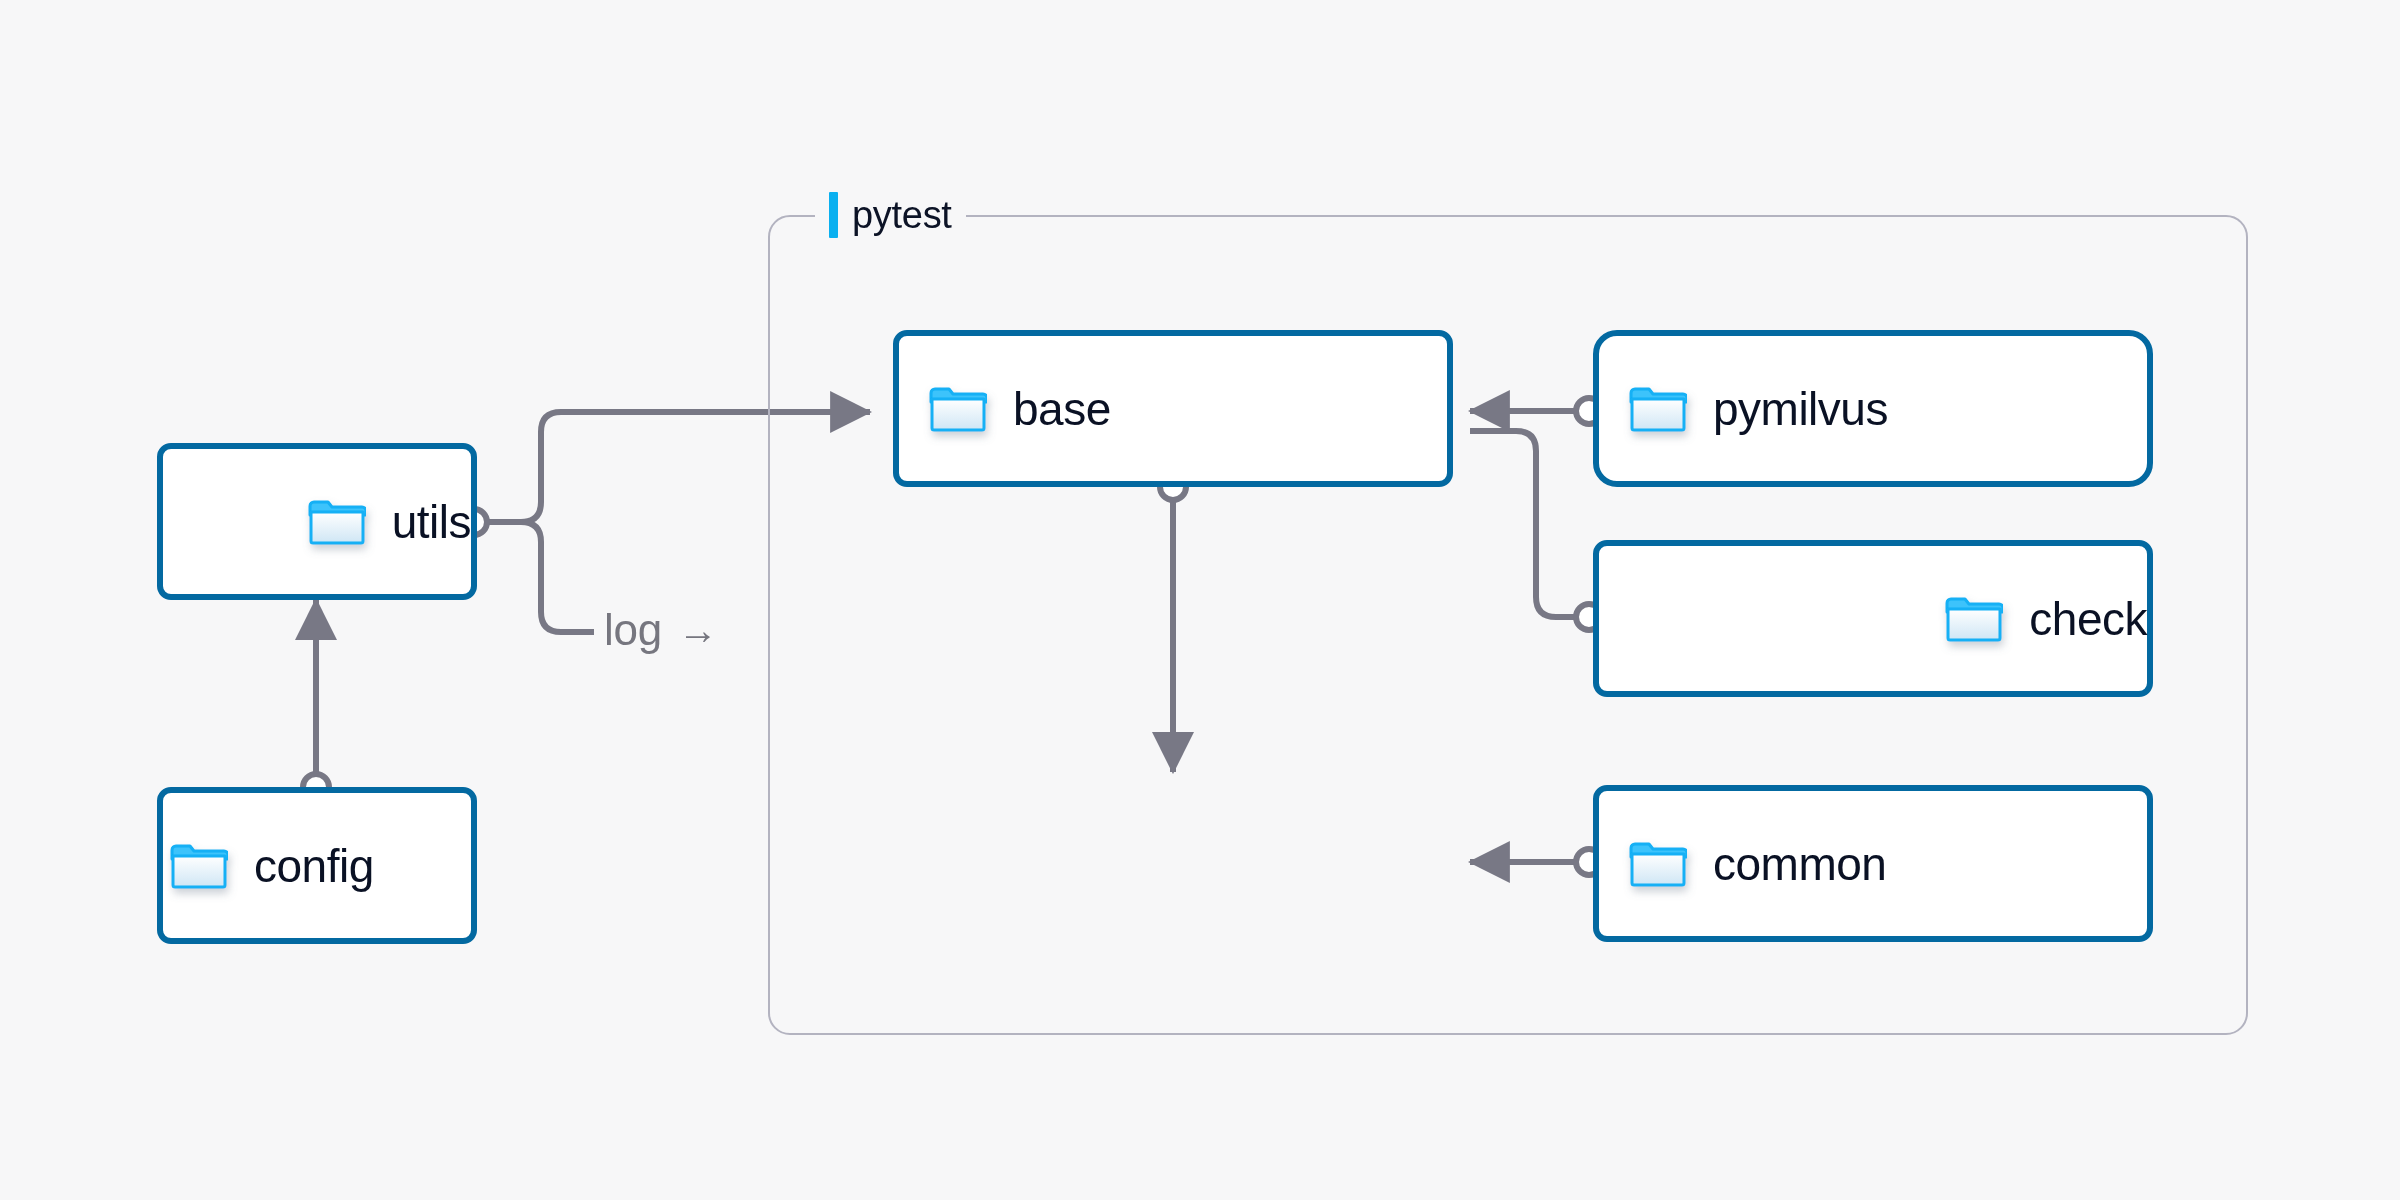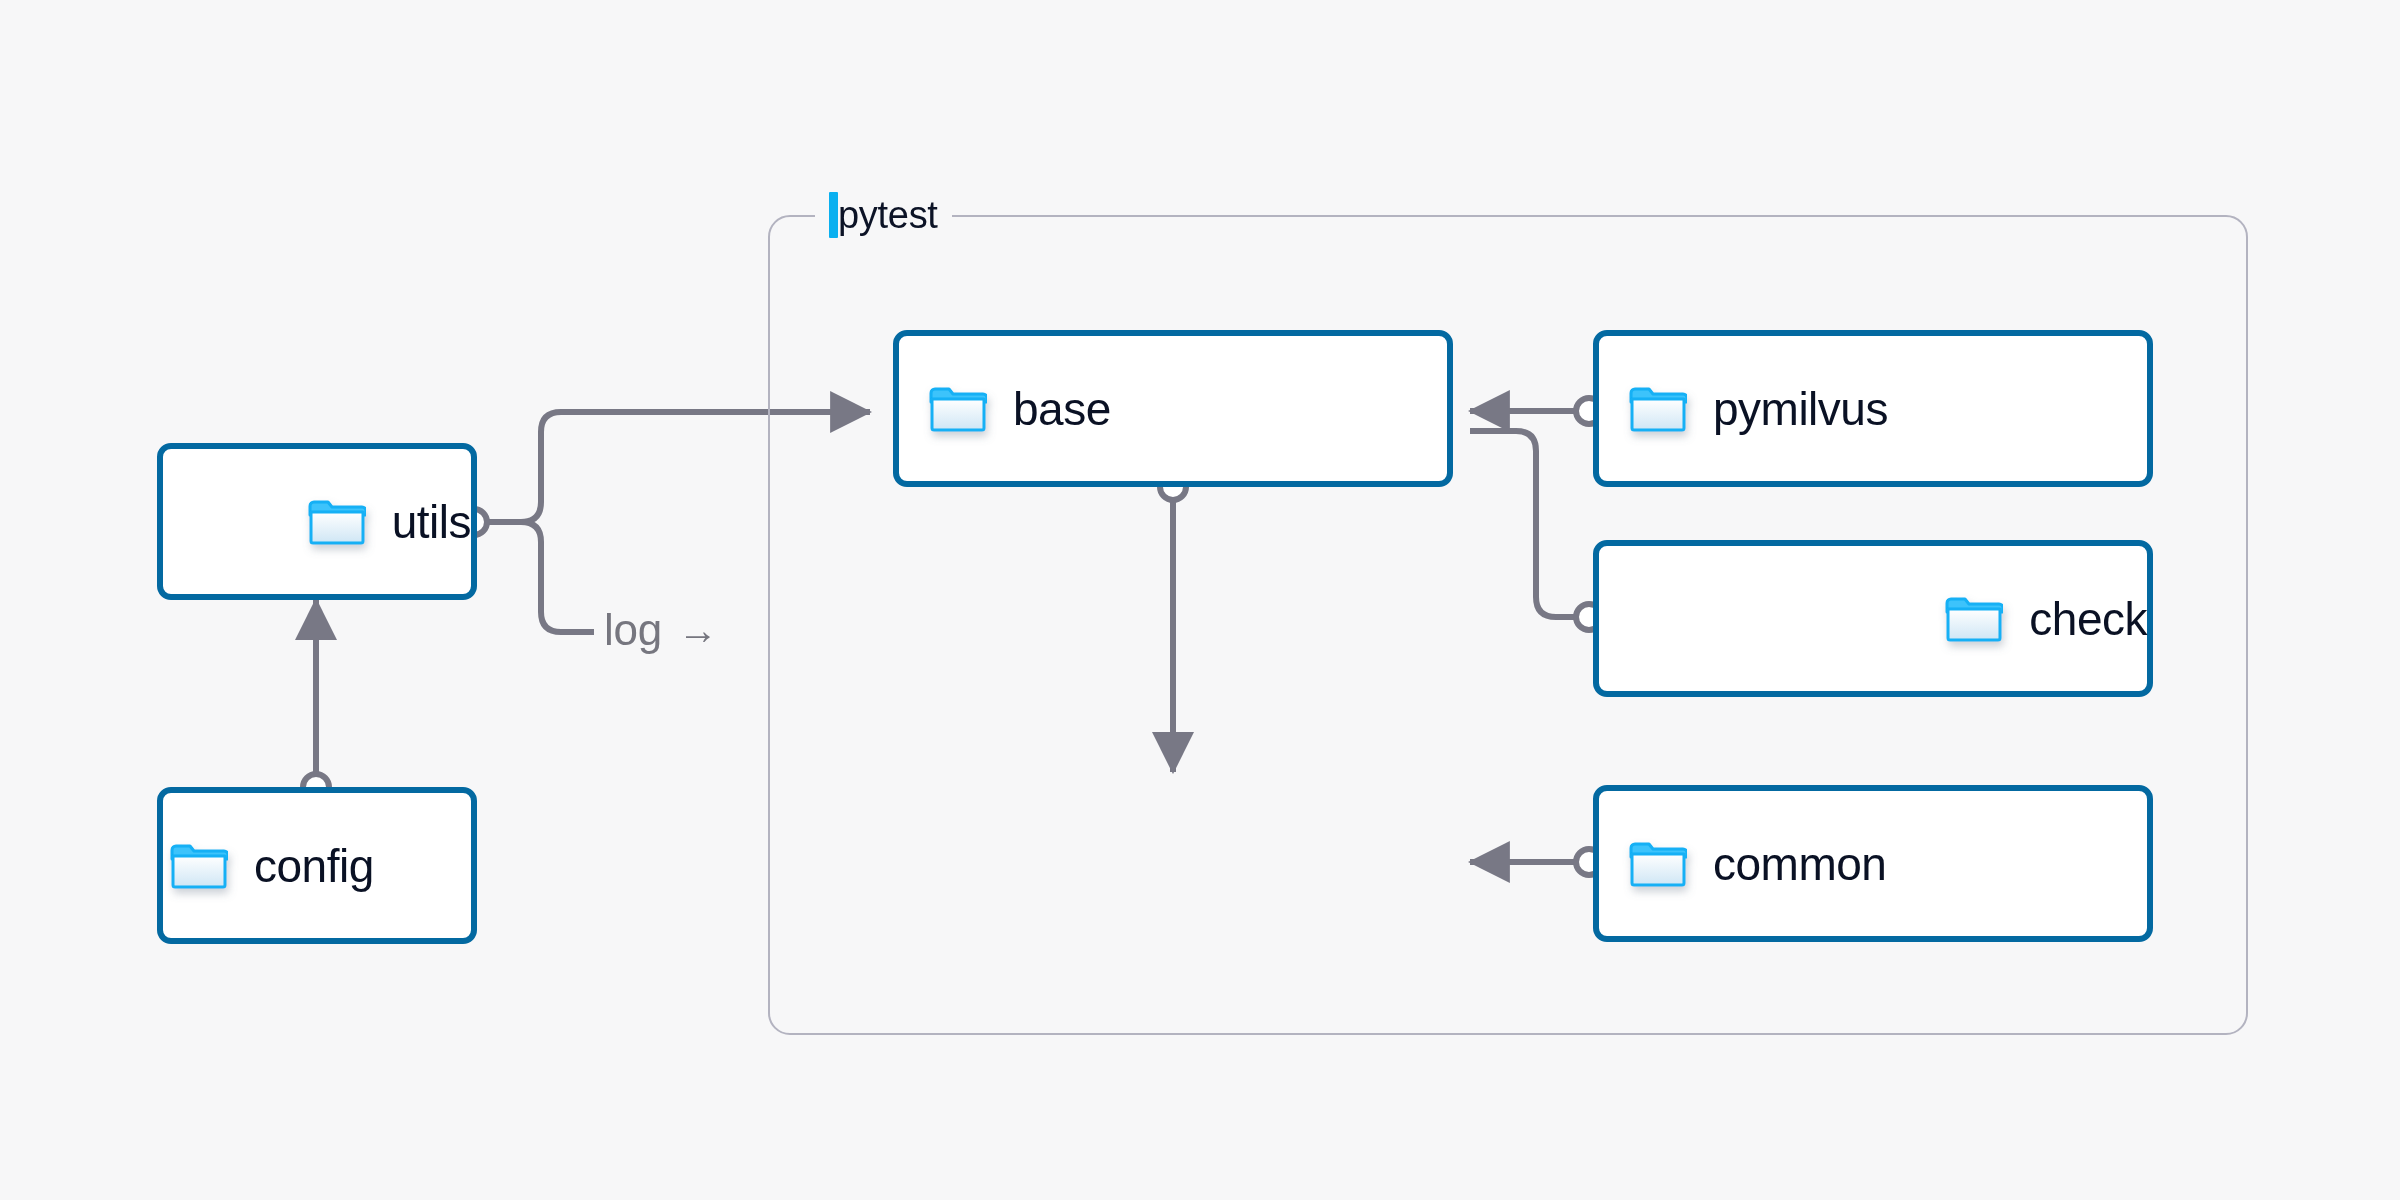--- a/index.html
+++ b/index.html
@@ -32,20 +32,21 @@
     position: absolute;
     box-sizing: border-box;
     border: 2px solid #b3b3c0;
     border-radius: 22px;
     background: transparent;
   }
   .group-label-wrap {
     position: absolute;
     display: flex;
     align-items: center;
+    gap: 14px;
     background: #f7f7f8;
     padding: 0 14px;
     height: 46px;
   }
   .group-accent {
     width: 9px;
     height: 46px;
     background: #0ab0f0;
     border-radius: 1px;
   }
@@ -167,21 +168,21 @@
 
   <div class="node" style="left:893px; top:330px; width:560px; height:157px;">
     <svg class="folder-icon" viewBox="0 0 58 48" filter="url(#folderShadow)">
       <path d="M2 8 a4 4 0 0 1 4 -4 h14 l4 5 h30 a4 4 0 0 1 4 4 v4 H2 z" fill="#3cc3fb" stroke="#12b0f5" stroke-width="3" stroke-linejoin="round"></path>
       <path d="M3 14 h52 v29 a2 2 0 0 1 -2 2 H5 a2 2 0 0 1 -2 -2 z" fill="url(#folderGrad)" stroke="#12b0f5" stroke-width="3" stroke-linejoin="round"></path>
     </svg>
     <span class="node-label">base</span>
   </div>
 
 
-  <div class="node" style="left:1593px; top:330px; width:560px; height:157px;">
+  <div class="node" style="left:1593px; top:330px; width:560px; height:157px;border-radius:24px;">
     <svg class="folder-icon" viewBox="0 0 58 48" filter="url(#folderShadow)">
       <path d="M2 8 a4 4 0 0 1 4 -4 h14 l4 5 h30 a4 4 0 0 1 4 4 v4 H2 z" fill="#3cc3fb" stroke="#12b0f5" stroke-width="3" stroke-linejoin="round"></path>
       <path d="M3 14 h52 v29 a2 2 0 0 1 -2 2 H5 a2 2 0 0 1 -2 -2 z" fill="url(#folderGrad)" stroke="#12b0f5" stroke-width="3" stroke-linejoin="round"></path>
     </svg>
     <span class="node-label">pymilvus</span>
   </div>
 
   <div class="node" style="left:1593px; top:540px; width:560px; height:157px;justify-content:flex-end;">
     <svg class="folder-icon" viewBox="0 0 58 48" filter="url(#folderShadow)">
       <path d="M2 8 a4 4 0 0 1 4 -4 h14 l4 5 h30 a4 4 0 0 1 4 4 v4 H2 z" fill="#3cc3fb" stroke="#12b0f5" stroke-width="3" stroke-linejoin="round"></path>

